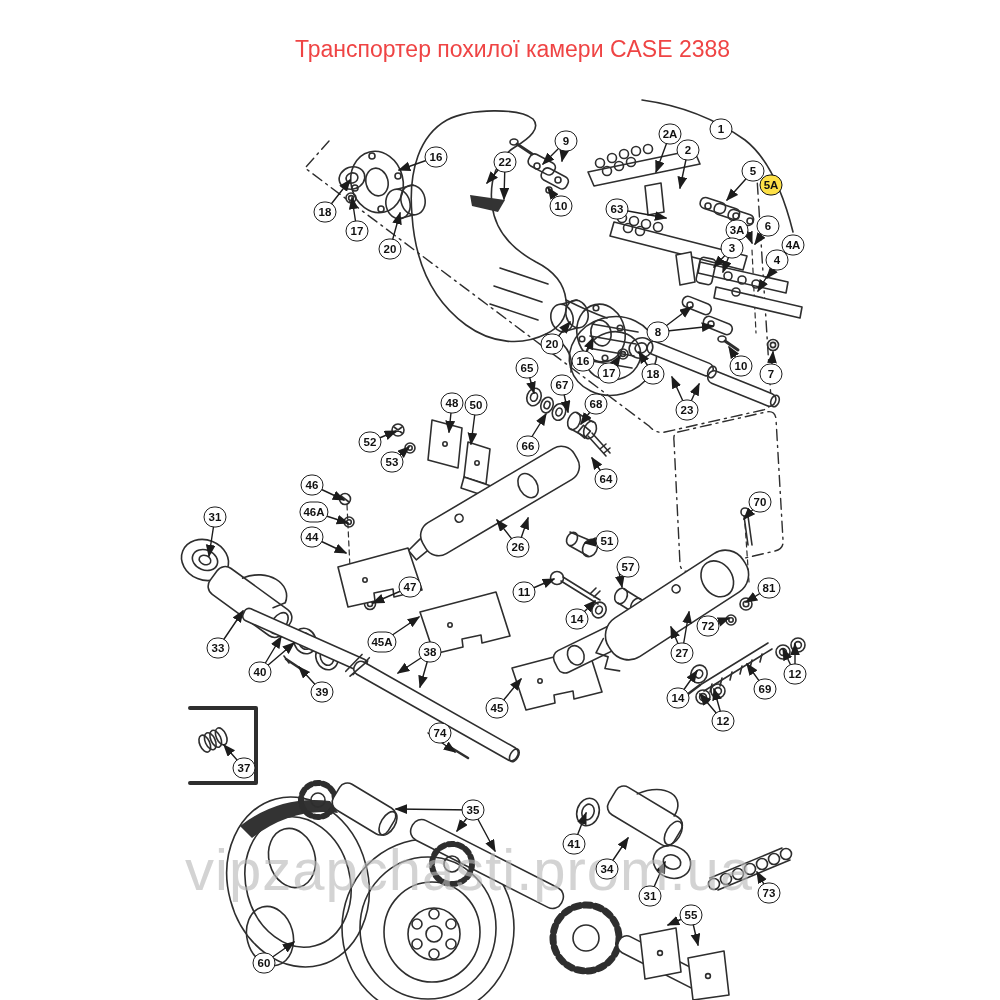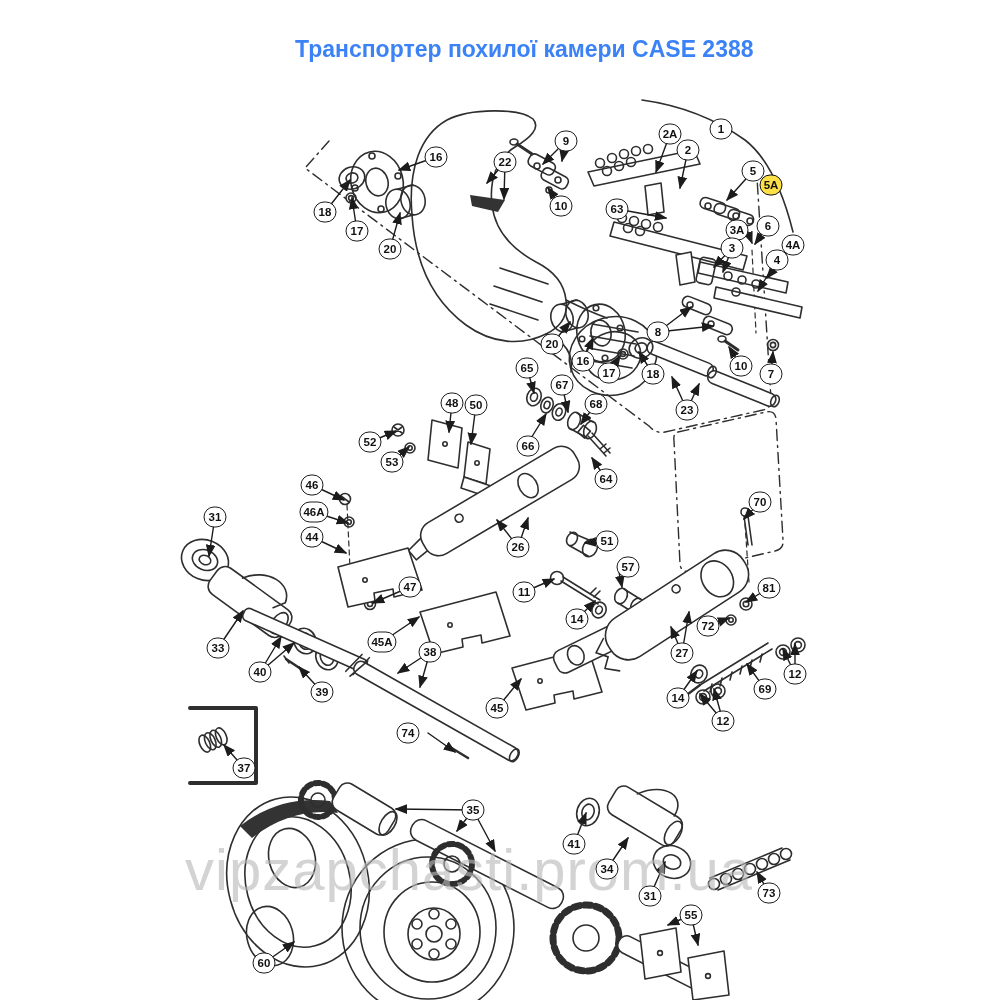--- a/index.html
+++ b/index.html
@@ -24,21 +24,21 @@
      letter-spacing:.5px;}
   .logo-bars{display:flex;align-items:flex-end;gap:2px;transform:skewX(-12deg);}
   .logo-bars i{display:block;width:4px;background:#B5272D;}
   .logo-bars i:nth-child(1){height:9px;}
   .logo-bars i:nth-child(2){height:15px;}
   .logo-bars i:nth-child(3){height:9px;}
   .logo-swoosh{margin-top:3px;width:78px;height:5px;background:#B5272D;
      transform:skewX(-35deg);border-radius:1px;}
   .sr{position:absolute;width:1px;height:1px;overflow:hidden;clip:rect(0 0 0 0);}
   .page-title{position:absolute;left:295px;top:36px;z-index:4;
-     font-size:23px;font-weight:700;color:#3b82f6;text-align:center;}
+     font-size:23px;font-weight:400;color:#ef4444;text-align:center;}
 </style>
 </head>
 <body>
 
 <div class="stage">
 
   <svg id="art" width="1000" height="1000" viewBox="0 0 1000 1000" fill="none" stroke="#2e2e2e" stroke-width="1.6" stroke-linecap="round" stroke-linejoin="round">
     <defs>
       <marker id="arw" markerWidth="9" markerHeight="8" refX="8" refY="3.5" orient="auto">
         <path d="M0,0 L9,3.5 L0,7 Z" fill="#1c1c1c" stroke="none"></path>
@@ -516,21 +516,21 @@
       <div class="callout" style="left: 795px; top: 674px;">12</div>
       <div class="callout" style="left: 723px; top: 721px;">12</div>
       <div class="callout" style="left: 215px; top: 517px;">31</div>
       <div class="callout" style="left: 218px; top: 648px;">33</div>
       <div class="callout" style="left: 260px; top: 672px;">40</div>
       <div class="callout" style="left: 322px; top: 692px;">39</div>
       <div class="callout" style="left: 382px; top: 642px;">45A</div>
       <div class="callout" style="left: 430px; top: 652px;">38</div>
       <div class="callout" style="left: 410px; top: 587px;">47</div>
       <div class="callout" style="left: 497px; top: 708px;">45</div>
-      <div class="callout" style="left: 408px; top: 733px;">74</div>
+      <div class="callout" style="left: 440px; top: 733px;">74</div>
       <div class="callout" style="left: 244px; top: 768px;">37</div>
       <div class="callout" style="left: 473px; top: 810px;">35</div>
       <div class="callout" style="left: 264px; top: 963px;">60</div>
       <div class="callout" style="left: 574px; top: 844px;">41</div>
       <div class="callout" style="left: 607px; top: 869px;">34</div>
       <div class="callout" style="left: 650px; top: 896px;">31</div>
       <div class="callout" style="left: 769px; top: 893px;">73</div>
       <div class="callout" style="left: 691px; top: 915px;">55</div>
     </div>
 

